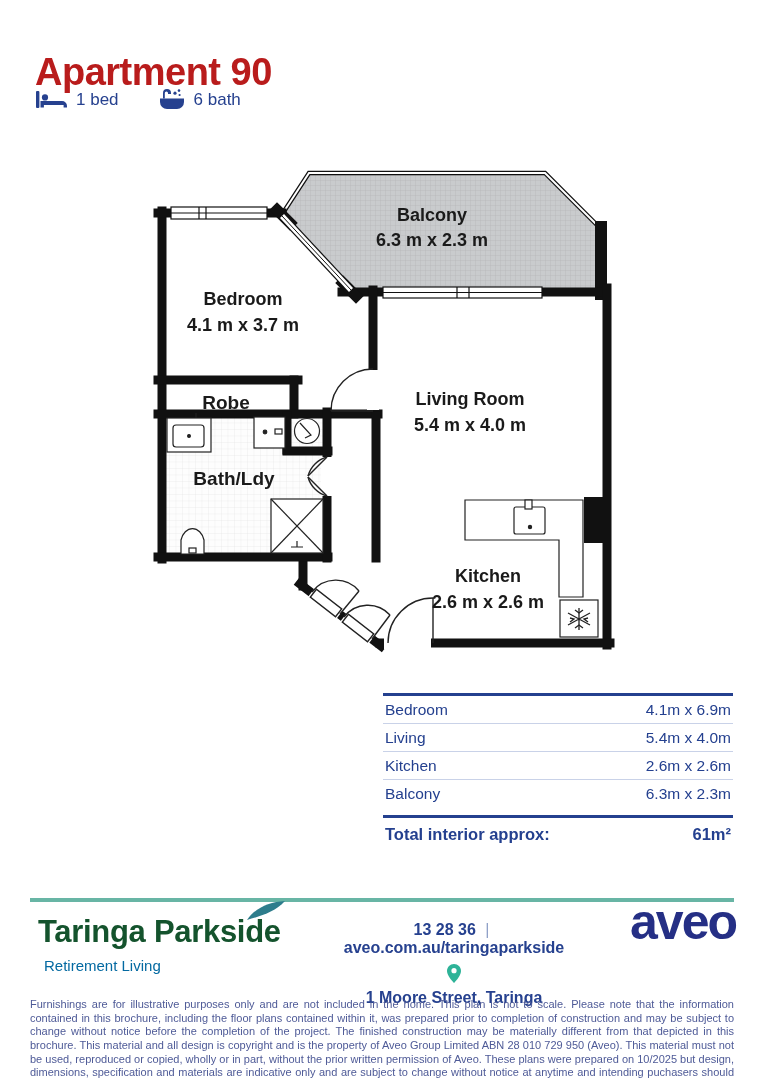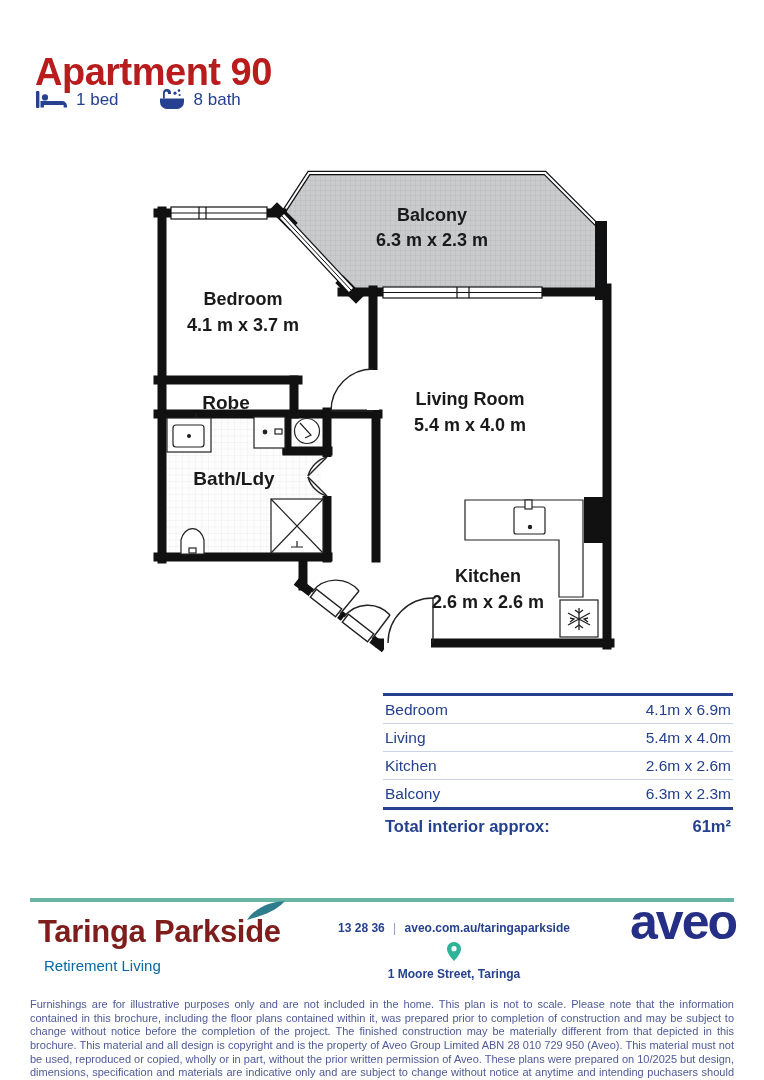--- a/index.html
+++ b/index.html
@@ -16,28 +16,28 @@
   
   .plan{left:0;top:0;width:764px;height:1080px;}
   .plan text{font-family:"Liberation Sans",sans-serif;font-weight:600;fill:#1a1a1a;}
   
   .spec-table{left:383px;top:693px;width:350px;}
   .spec-rows{border-top:3px solid #24408f;}
   .spec-row{display:flex;justify-content:space-between;align-items:baseline;
     padding:5px 2px 4px 2px;font-size:15.5px;border-bottom:1px solid #c9d2e8;}
   .spec-row:last-child{border-bottom:none;}
   .spec-total{display:flex;justify-content:space-between;align-items:baseline;
-    border-top:3px solid #24408f;padding:7px 2px;font-weight:bold;font-size:16.5px;}
+    border-top:3px solid #24408f;padding:7px 2px;font-weight:bold;font-size:16.5px;margin-top:8px;}
   
   .divider{left:30px;top:898px;width:704px;height:4px;background:#68b5a5;}
   .community{left:38px;top:914px;}
-  .community-name{font-size:31px;font-weight:600;color:#7f1d1d;letter-spacing:-.3px;position:relative;display:inline-block;}
+  .community-name{font-size:31px;font-weight:600;color:#14532d;letter-spacing:-.3px;position:relative;display:inline-block;}
   .community-name .leaf{position:absolute;right:-6px;top:-14px;}
   .community-sub{font-size:15px;color:#0369a1;margin:7px 0 0 6px;}
-  .contact{left:308px;top:921px;width:292px;text-align:center;font-weight:bold;font-size:12px;color:#26418f;}
+  .contact{left:308px;top:921px;width:292px;text-align:center;font-weight:bold;font-size:16px;color:#26418f;}
   .contact .line2{margin-top:7px;display:flex;justify-content:flex-start;align-items:center;gap:6px;flex-direction:column;}
   .brand{right:28px;top:897px;font-size:50px;font-weight:bold;color:#252f85;letter-spacing:-2px;line-height:1;}
   
   .disclaimer{left:30px;top:987px;width:704px;font-size:11px;line-height:1.24;
     color:#4e5a97;text-align:justify;}
 </style>
 </head>
 <body>
 
 <h1 class="abs title">Apartment 90</h1>
@@ -52,21 +52,21 @@
     <span>1 bed</span>
   </div>
   <div class="feature">
     <svg width="26" height="23" viewBox="0 0 26 23">
       <path d="M1 10.5 h24 v3.5 a7 7 0 0 1 -7 7 h-10 a7 7 0 0 1 -7 -7 z" fill="#26418f"></path>
       <path d="M4 10.5 V5 a4 4 0 0 1 8 0 v1 h-3 v-1 a1.6 1.6 0 0 0 -3.2 0 v5.5 z" fill="#26418f"></path>
       <circle cx="16" cy="5.2" r="1.6" fill="#26418f"></circle>
       <circle cx="20" cy="2.6" r="1.3" fill="#26418f"></circle>
       <circle cx="20.6" cy="7" r="1.1" fill="#26418f"></circle>
     </svg>
-    <span>8 bath</span>
+    <span>6 bath</span>
   </div>
 </div>
 
 <svg class="abs plan" viewBox="0 0 764 1080">
   <defs>
     <pattern id="balconyGrid" width="5" height="5" patternUnits="userSpaceOnUse">
       <rect width="5" height="5" fill="#c9cbcd"></rect>
       <path d="M5 0H0V5" stroke="#b3b5b8" stroke-width="0.7" fill="none"></path>
     </pattern>
     <pattern id="tileGrid" width="6.5" height="6.5" patternUnits="userSpaceOnUse">

